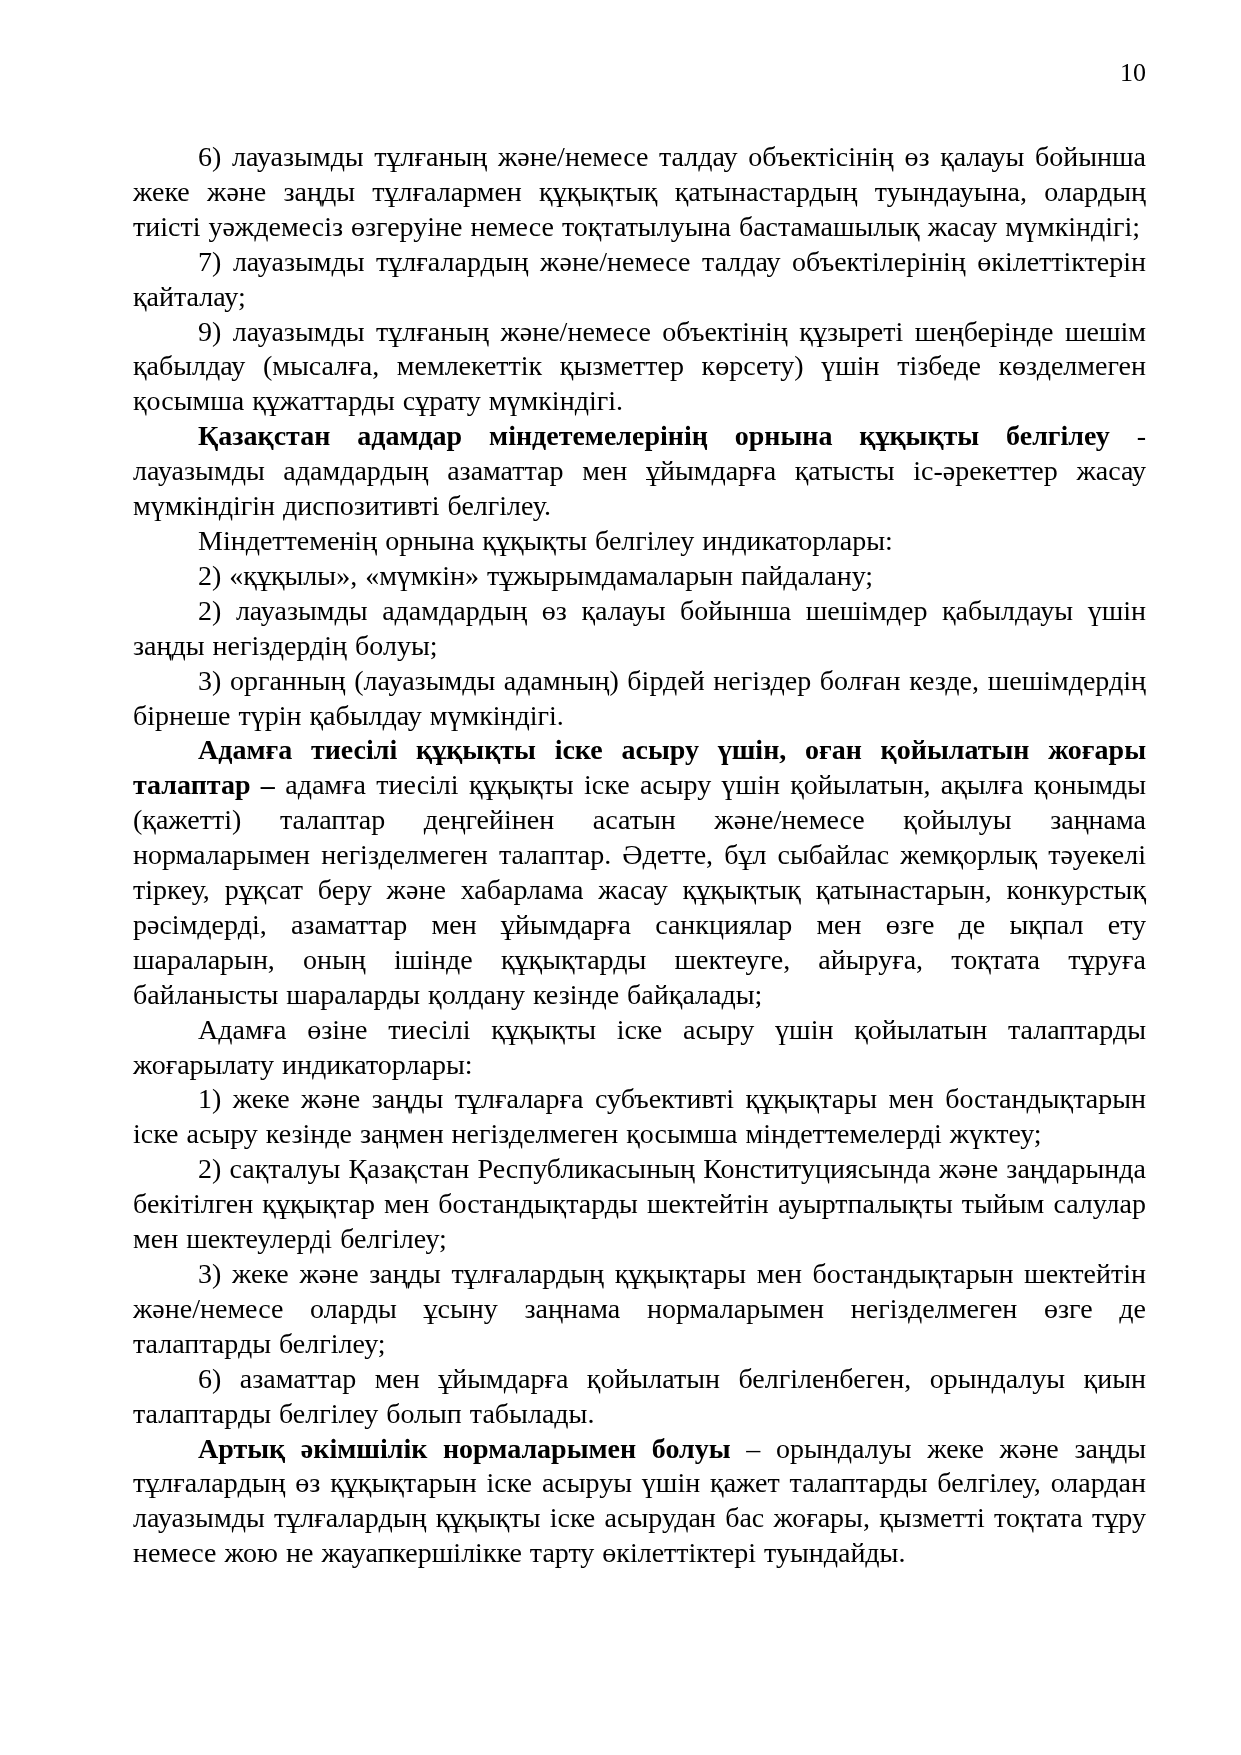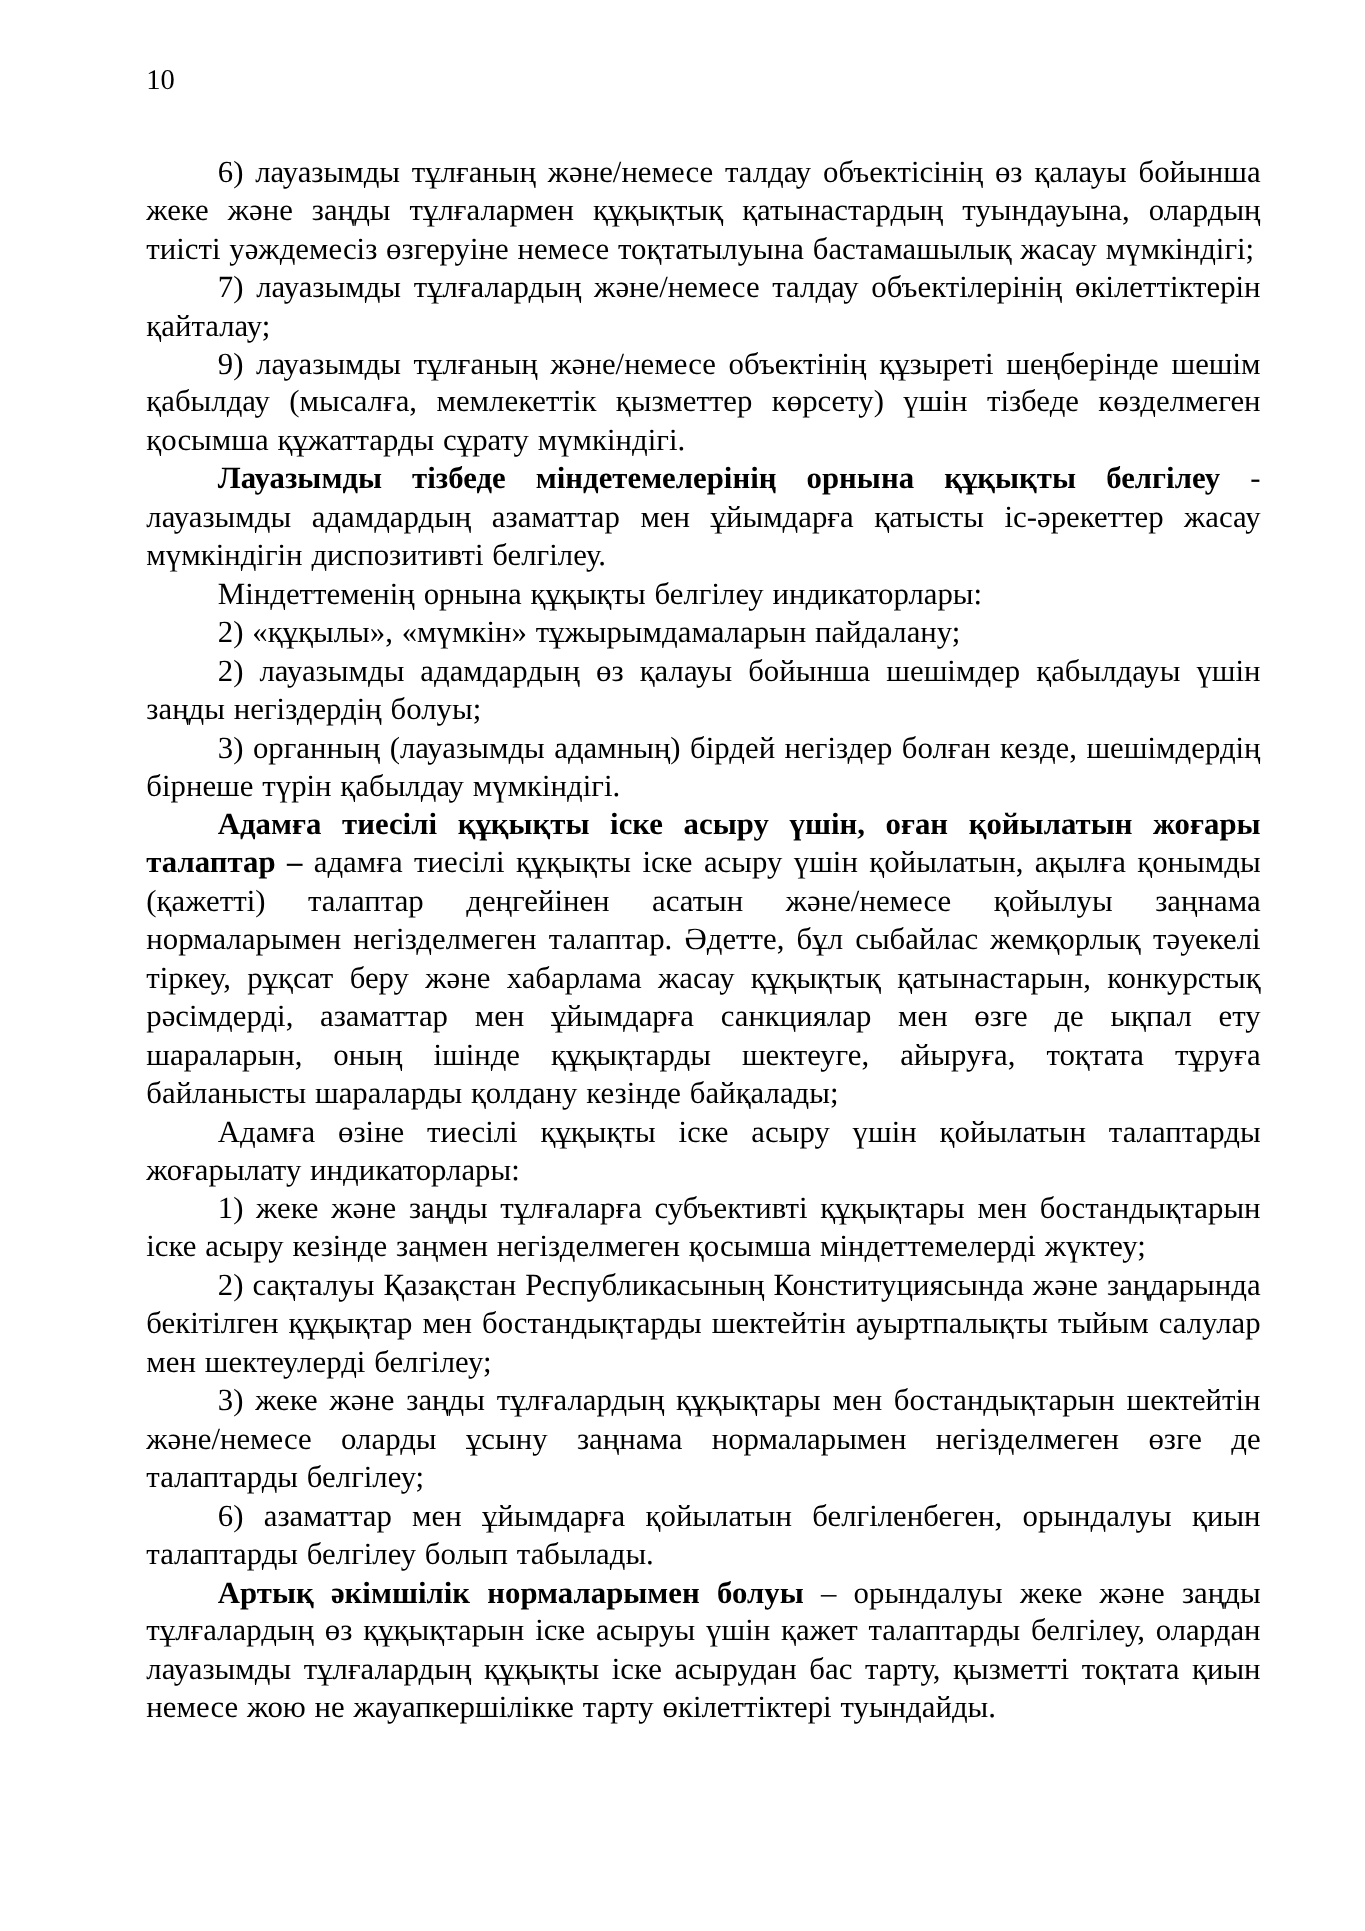--- a/index.html
+++ b/index.html
@@ -14,21 +14,21 @@
     color: #000000;
     overflow: hidden;
   }
   .page {
     box-sizing: border-box;
     width: 1241px;
     height: 1755px;
     padding: 58px 95px 40px 133px;
   }
   .page-number {
-    text-align: left;
+    text-align: right;
     font-size: 26px;
     line-height: 30px;
     margin: 0 0 52px 0;
   }
   .doc-body p.para {
     margin: 0;
     font-size: 28px;
     line-height: 34.9px;
     text-align: justify;
     text-indent: 65px;
@@ -40,26 +40,26 @@
 </style>
 </head>
 <body>
 
 <div class="page">
   <div class="page-number">10</div>
   <div class="doc-body">
       <p class="para"><span>6) лауазымды тұлғаның және/немесе талдау объектісінің өз қалауы бойынша жеке және заңды тұлғалармен құқықтық қатынастардың туындауына, олардың тиісті уәждемесіз өзгеруіне немесе тоқтатылуына бастамашылық жасау мүмкіндігі;</span></p>
       <p class="para"><span>7) лауазымды тұлғалардың және/немесе талдау объектілерінің өкілеттіктерін қайталау;</span></p>
       <p class="para"><span>9) лауазымды тұлғаның және/немесе объектінің құзыреті шеңберінде шешім қабылдау (мысалға, мемлекеттік қызметтер көрсету) үшін тізбеде көзделмеген қосымша құжаттарды сұрату мүмкіндігі.</span></p>
-      <p class="para"><b>Лауазымды тізбеде міндетемелерінің орнына құқықты белгілеу</b><span> - лауазымды адамдардың азаматтар мен ұйымдарға қатысты іс-әрекеттер жасау мүмкіндігін диспозитивті белгілеу.</span></p>
+      <p class="para"><b>Қазақстан адамдар міндетемелерінің орнына құқықты белгілеу</b><span> - лауазымды адамдардың азаматтар мен ұйымдарға қатысты іс-әрекеттер жасау мүмкіндігін диспозитивті белгілеу.</span></p>
       <p class="para"><span>Міндеттеменің орнына құқықты белгілеу индикаторлары:</span></p>
       <p class="para"><span>2) «құқылы», «мүмкін» тұжырымдамаларын пайдалану;</span></p>
       <p class="para"><span>2) лауазымды адамдардың өз қалауы бойынша шешімдер қабылдауы үшін заңды негіздердің болуы;</span></p>
       <p class="para"><span>3) органның (лауазымды адамның) бірдей негіздер болған кезде, шешімдердің бірнеше түрін қабылдау мүмкіндігі.</span></p>
       <p class="para"><b>Адамға тиесілі құқықты іске асыру үшін, оған қойылатын жоғары талаптар –</b><span> адамға тиесілі құқықты іске асыру үшін қойылатын, ақылға қонымды (қажетті) талаптар деңгейінен асатын және/немесе қойылуы заңнама нормаларымен негізделмеген талаптар. Әдетте, бұл сыбайлас жемқорлық тәуекелі тіркеу, рұқсат беру және хабарлама жасау құқықтық қатынастарын, конкурстық рәсімдерді, азаматтар мен ұйымдарға санкциялар мен өзге де ықпал ету шараларын, оның ішінде құқықтарды шектеуге, айыруға, тоқтата тұруға байланысты шараларды қолдану кезінде байқалады;</span></p>
       <p class="para"><span>Адамға өзіне тиесілі құқықты іске асыру үшін қойылатын талаптарды жоғарылату индикаторлары:</span></p>
       <p class="para"><span>1) жеке және заңды тұлғаларға субъективті құқықтары мен бостандықтарын іске асыру кезінде заңмен негізделмеген қосымша міндеттемелерді жүктеу;</span></p>
       <p class="para"><span>2) сақталуы Қазақстан Республикасының Конституциясында және заңдарында бекітілген құқықтар мен бостандықтарды шектейтін ауыртпалықты тыйым салулар мен шектеулерді белгілеу;</span></p>
       <p class="para"><span>3) жеке және заңды тұлғалардың құқықтары мен бостандықтарын шектейтін және/немесе оларды ұсыну заңнама нормаларымен негізделмеген өзге де талаптарды белгілеу;</span></p>
       <p class="para"><span>6) азаматтар мен ұйымдарға қойылатын белгіленбеген, орындалуы қиын талаптарды белгілеу болып табылады.</span></p>
-      <p class="para"><b>Артық әкімшілік нормаларымен болуы</b><span> – орындалуы жеке және заңды тұлғалардың өз құқықтарын іске асыруы үшін қажет талаптарды белгілеу, олардан лауазымды тұлғалардың құқықты іске асырудан бас тарту, қызметті тоқтата қиын немесе жою не жауапкершілікке тарту өкілеттіктері туындайды.</span></p>
+      <p class="para"><b>Артық әкімшілік нормаларымен болуы</b><span> – орындалуы жеке және заңды тұлғалардың өз құқықтарын іске асыруы үшін қажет талаптарды белгілеу, олардан лауазымды тұлғалардың құқықты іске асырудан бас жоғары, қызметті тоқтата тұру немесе жою не жауапкершілікке тарту өкілеттіктері туындайды.</span></p>
     </div>
 </div>
 
 </body></html>

